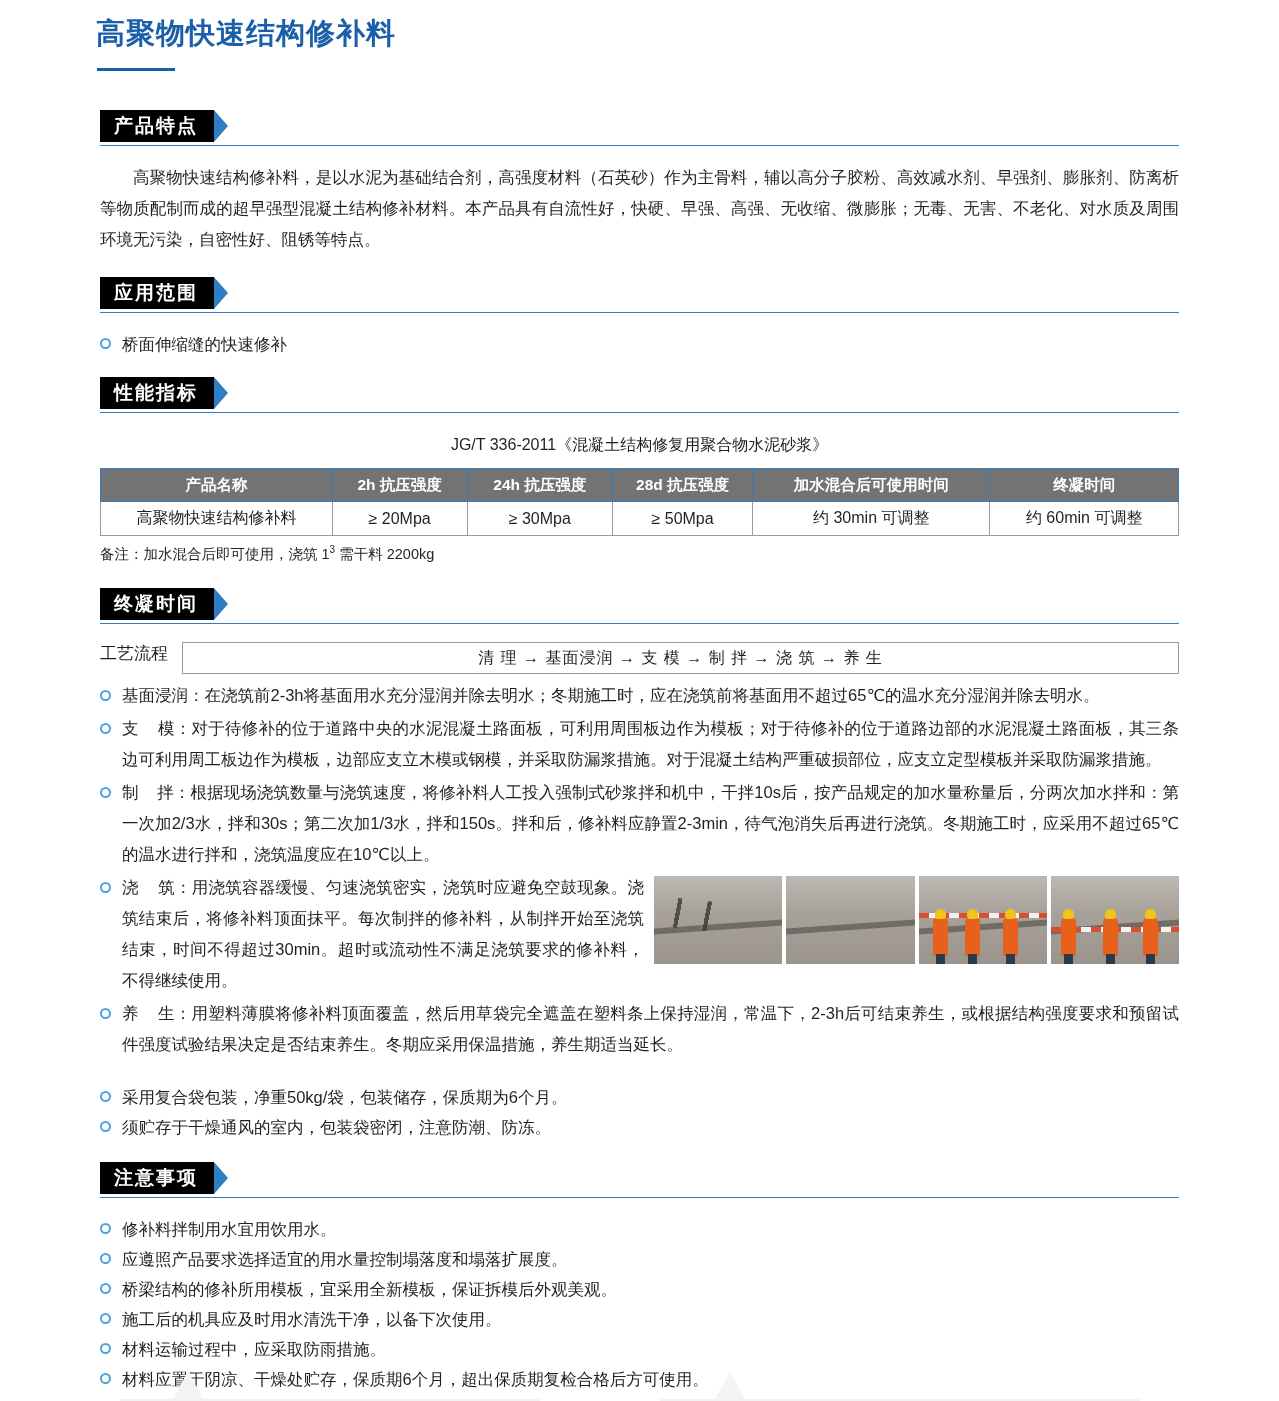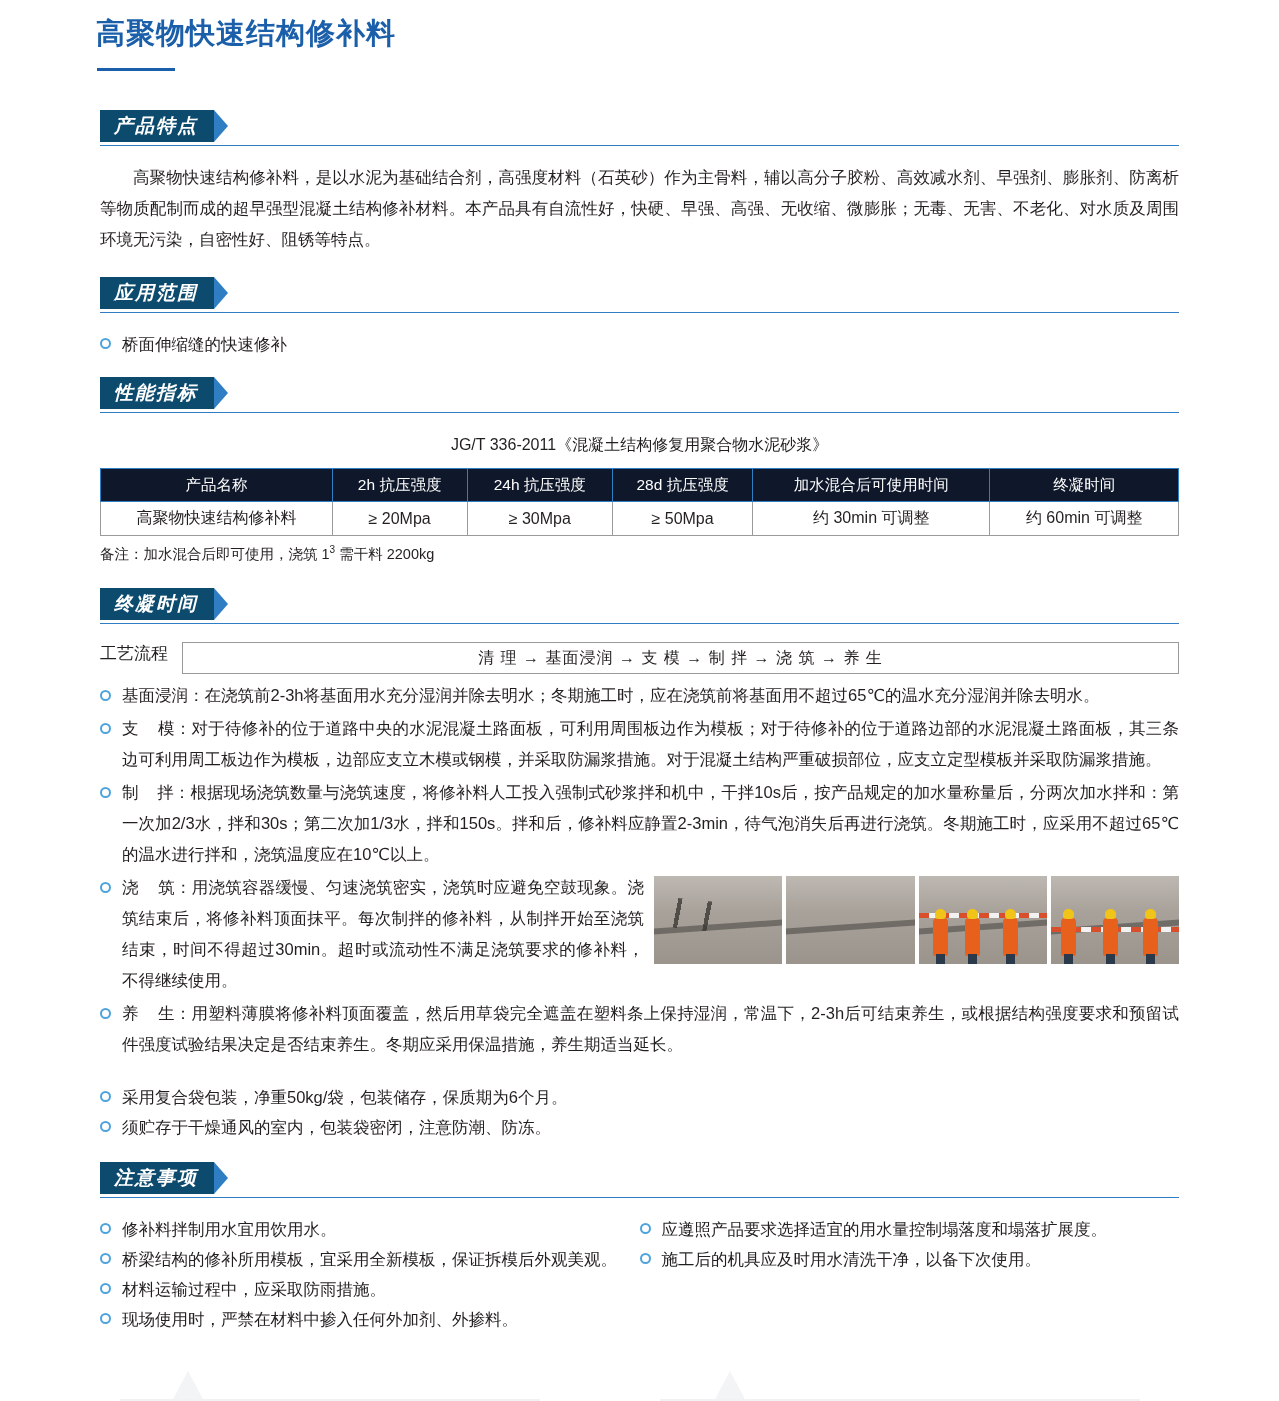--- a/index.html
+++ b/index.html
@@ -56,30 +56,29 @@
     padding: 0 100px 0 100px;
   }
   .sec-head {
     position: relative;
     height: 40px;
     margin-bottom: 12px;
   }
   .sec-tag {
     position: relative;
     display: inline-block;
-    background: #0c4a6e;
+    background: #000000;
     color: #ffffff;
     font-size: 19px;
     font-weight: bold;
     line-height: 32px;
     height: 32px;
     padding: 0 16px 0 14px;
     letter-spacing: 2px;
     z-index: 2;
-    font-style: italic;
   }
   .sec-tag:after {
     content: "";
     position: absolute;
     right: -14px;
     top: 0;
     width: 0; height: 0;
     border-top: 16px solid transparent;
     border-bottom: 16px solid transparent;
     border-left: 14px solid #2f7ec4;
@@ -101,20 +100,21 @@
     text-align: justify;
     text-indent: 0;
   }
   p.para.indent { text-indent: 33px; }
 
   
   .bullets {
     margin: 2px 0 0 0;
     padding: 0;
     list-style: none;
+    flex-direction: column;
   }
   .bullets li {
     font-size: 16.5px;
     line-height: 30px;
     position: relative;
     padding-left: 22px;
   }
   .bullets li .ring {
     position: absolute;
     left: 0; top: 9px;
@@ -134,23 +134,23 @@
     text-align: center;
     font-size: 16px;
     margin: 18px 0 12px 0;
   }
   table.perf {
     width: 100%;
     border-collapse: collapse;
     table-layout: fixed;
   }
   table.perf th {
-    background: #0f172a;
+    background: #737373;
     color: #fff;
-    font-weight: normal;
+    font-weight: bold;
     font-size: 15.5px;
     height: 33px;
     border: 1px solid #2f7ec4;
     text-align: center;
   }
   table.perf td {
     border: 1px solid #9a9a9a;
     border-top: none;
     height: 34px;
     text-align: center;
@@ -460,20 +460,24 @@
         <li>
           <span class="ring"></span>
           <span>施工后的机具应及时用水清洗干净，以备下次使用。</span>
         </li>
         <li class="full">
           <span class="ring"></span>
           <span>材料运输过程中，应采取防雨措施。</span>
         </li>
         <li class="full">
           <span class="ring"></span>
+          <span>材料应置于阴凉、干燥处贮存，保质期6个月，超出保质期复检合格后方可使用。</span>
+        </li>
+        <li class="full">
+          <span class="ring"></span>
           <span>现场使用时，严禁在材料中掺入任何外加剂、外掺料。</span>
         </li>
       </ul>
     </div>
 
   </div>
 
   <div class="bottom-deco">
     <div class="deco-tower" style="left:170px;"></div>
     <div class="deco-tower" style="left:712px;"></div>

